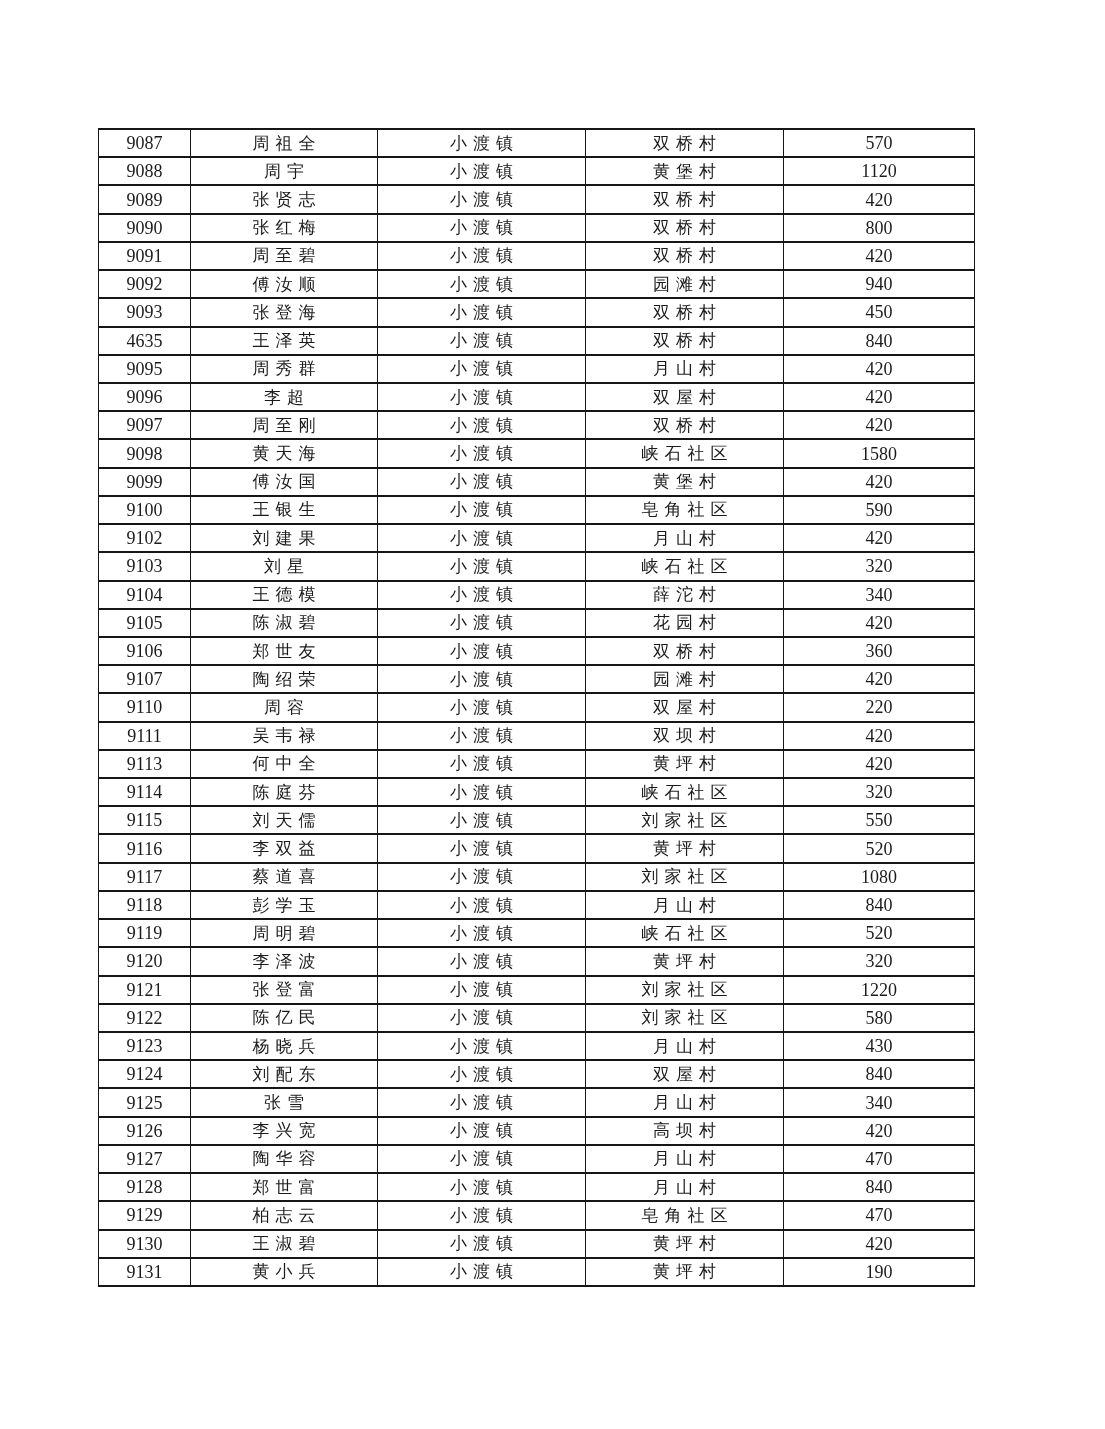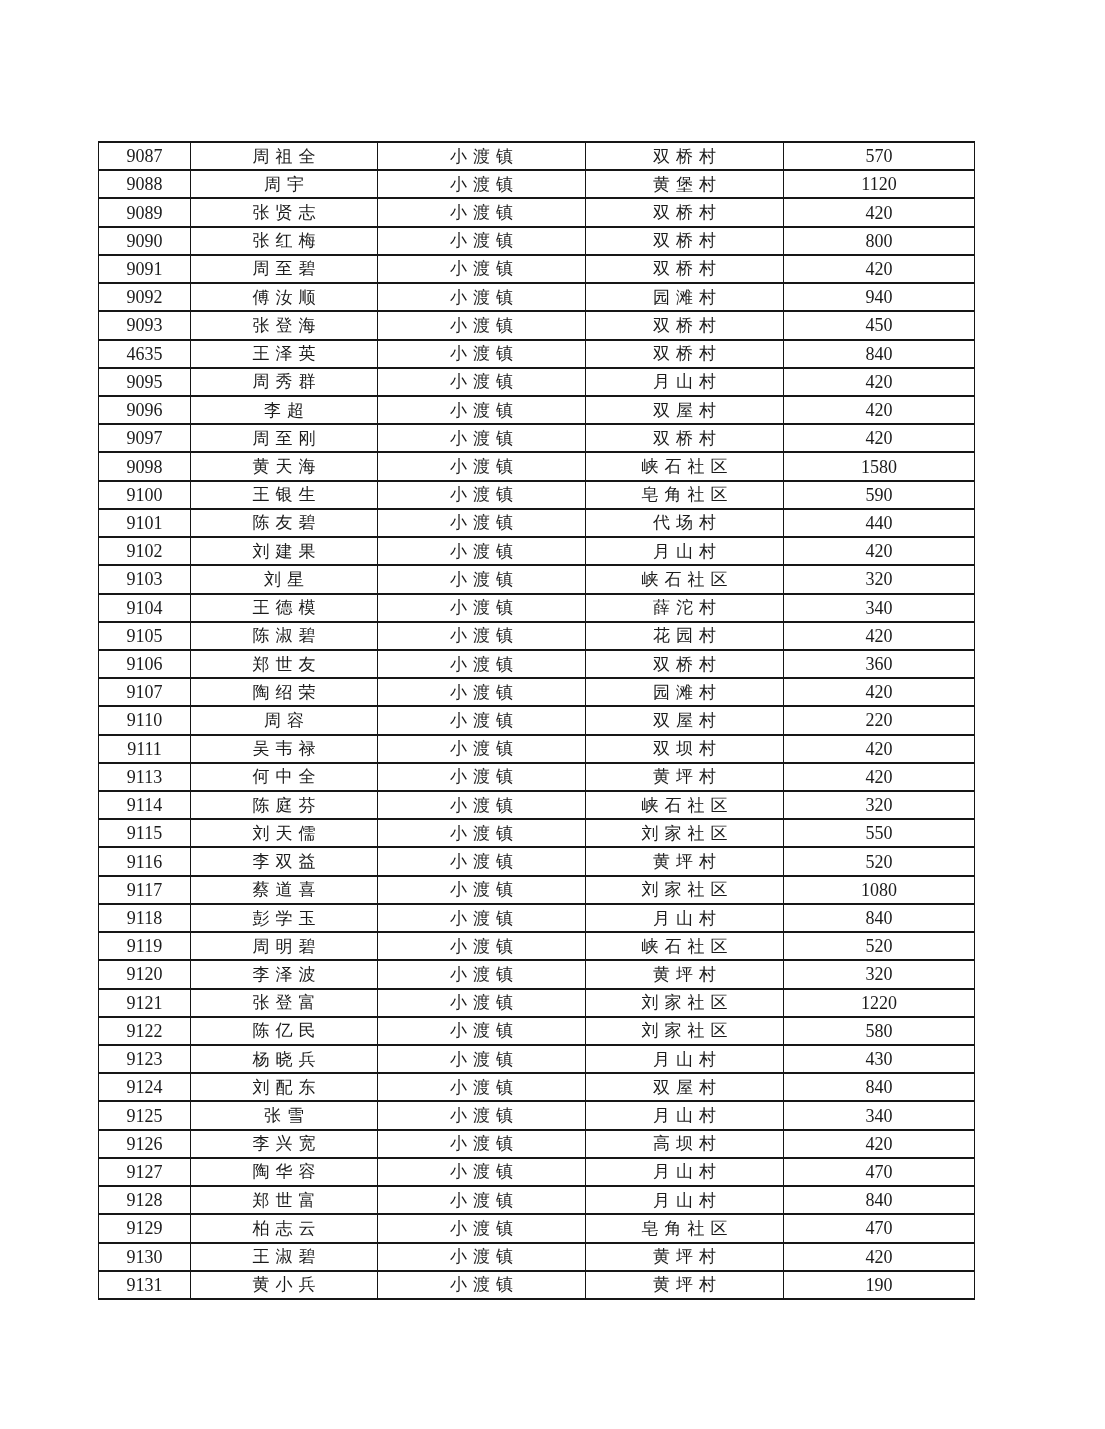--- a/index.html
+++ b/index.html
@@ -11,21 +11,21 @@
   .page {
     position: relative;
     width: 1105px;
     height: 1429px;
     background: #ffffff;
     overflow: hidden;
   }
   .records-table {
     position: absolute;
     left: 98px;
-    top: 141px;
+    top: 128px;
     width: 876px;
     height: 1159px;
     border-collapse: collapse;
     table-layout: fixed;
     color: #1b1b1b;
   }
   .records-table td {
     border-left: 1px solid #161616;
     border-right: 1px solid #161616;
     border-top: 2px solid #161616;
@@ -139,32 +139,32 @@
           <td class="num">420</td>
         </tr>
         <tr>
           <td class="num">9098</td>
           <td class="cn">黄天海</td>
           <td class="cn">小渡镇</td>
           <td class="cn">峡石社区</td>
           <td class="num">1580</td>
         </tr>
         <tr>
+          <td class="num">9099</td>
+          <td class="cn">傅汝国</td>
+          <td class="cn">小渡镇</td>
+          <td class="cn">黄堡村</td>
+          <td class="num">420</td>
+        </tr>
+        <tr>
           <td class="num">9100</td>
           <td class="cn">王银生</td>
           <td class="cn">小渡镇</td>
           <td class="cn">皂角社区</td>
           <td class="num">590</td>
-        </tr>
-        <tr>
-          <td class="num">9101</td>
-          <td class="cn">陈友碧</td>
-          <td class="cn">小渡镇</td>
-          <td class="cn">代场村</td>
-          <td class="num">440</td>
         </tr>
         <tr>
           <td class="num">9102</td>
           <td class="cn">刘建果</td>
           <td class="cn">小渡镇</td>
           <td class="cn">月山村</td>
           <td class="num">420</td>
         </tr>
         <tr>
           <td class="num">9103</td>

